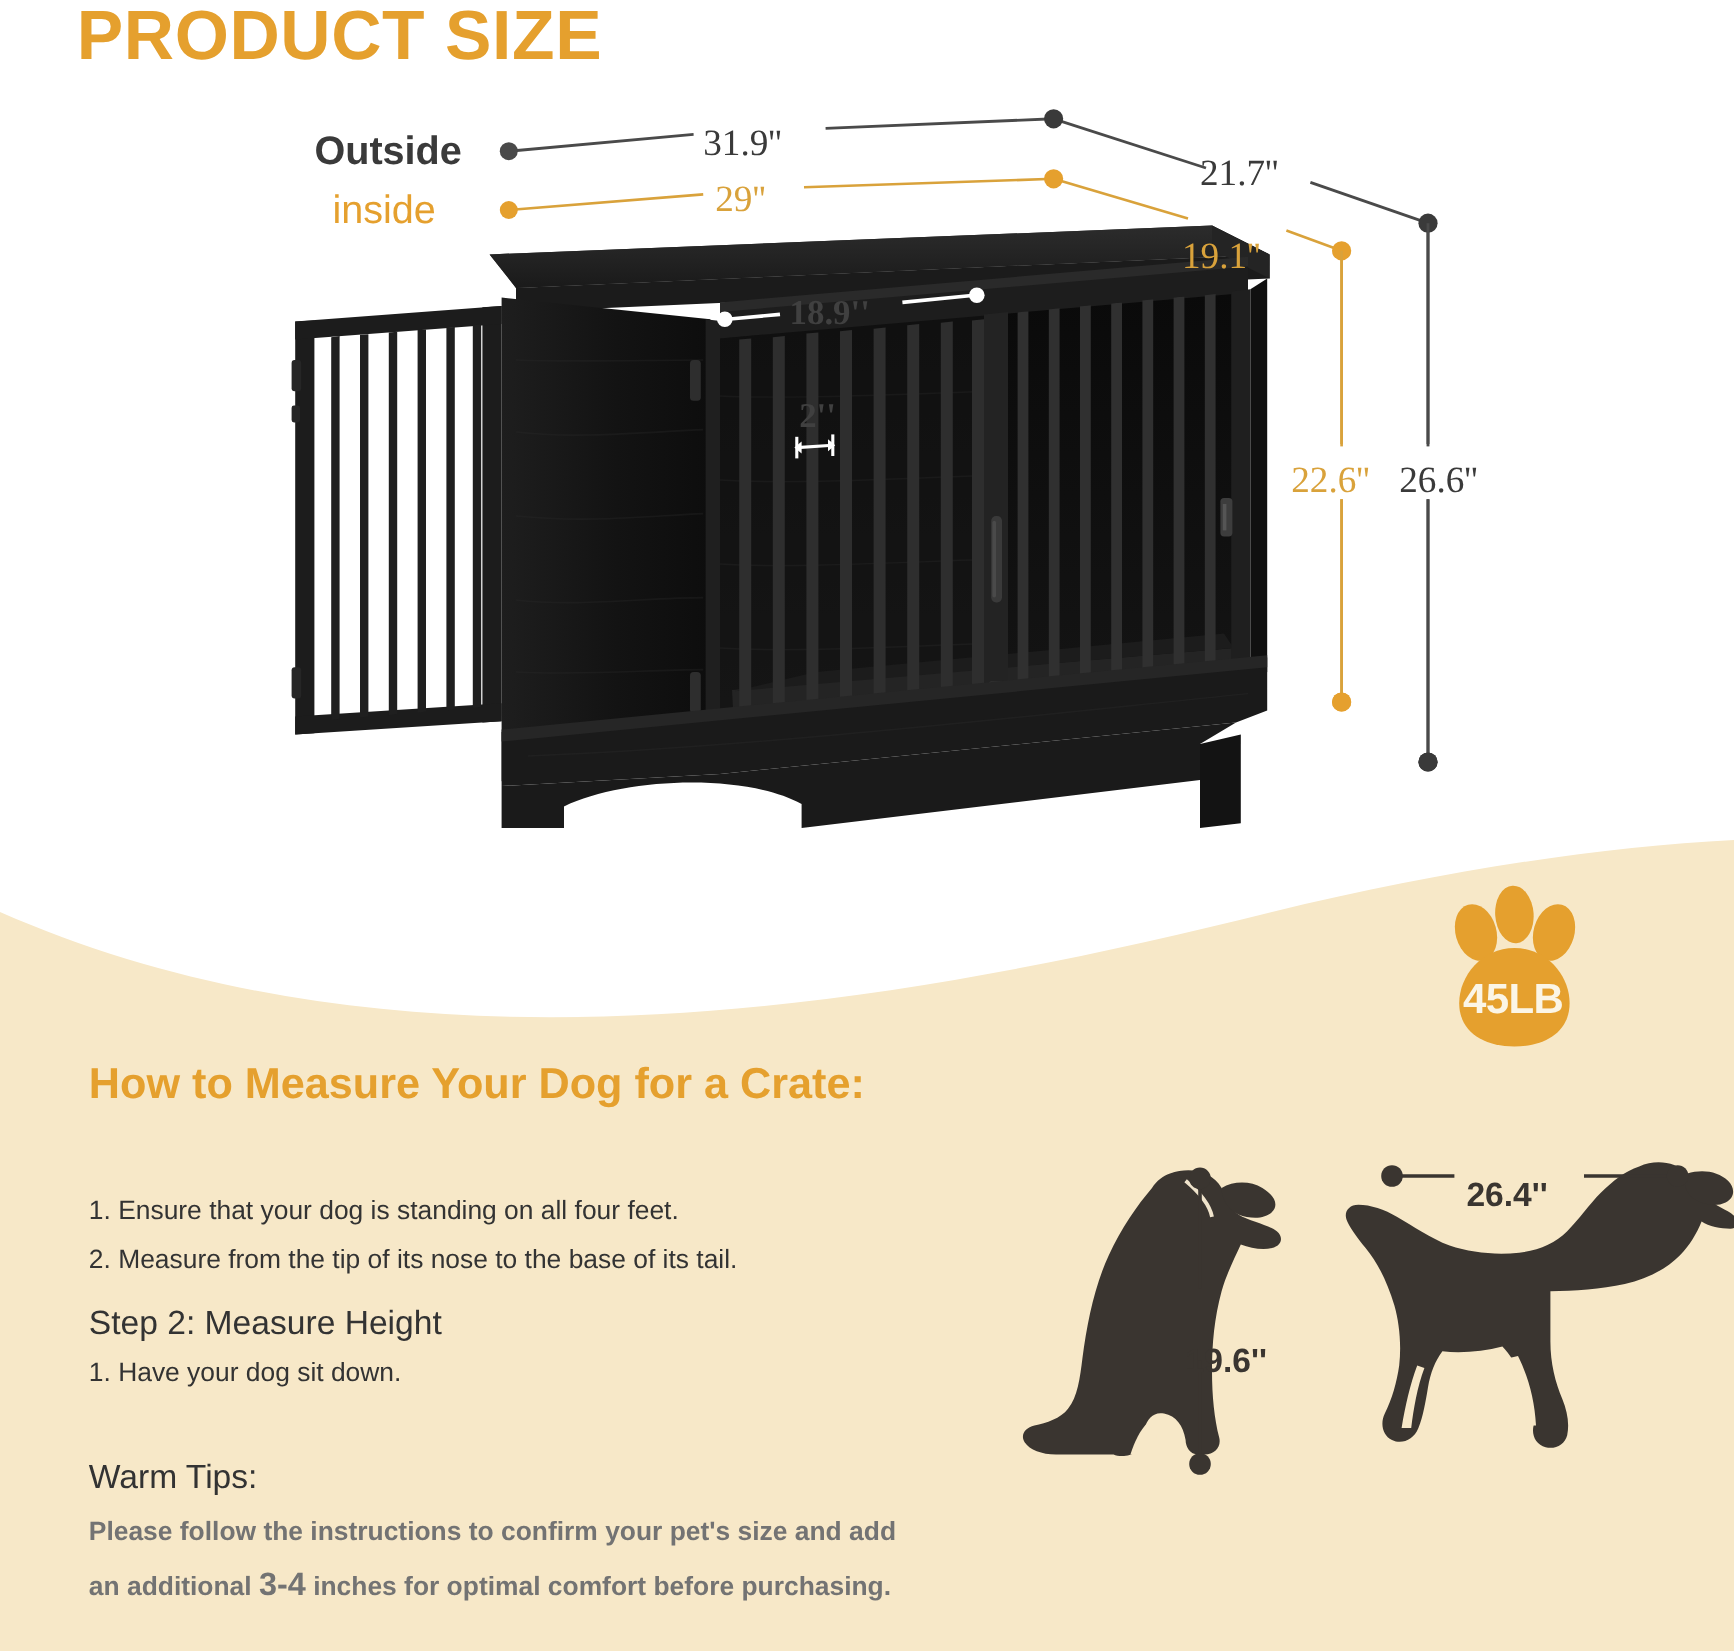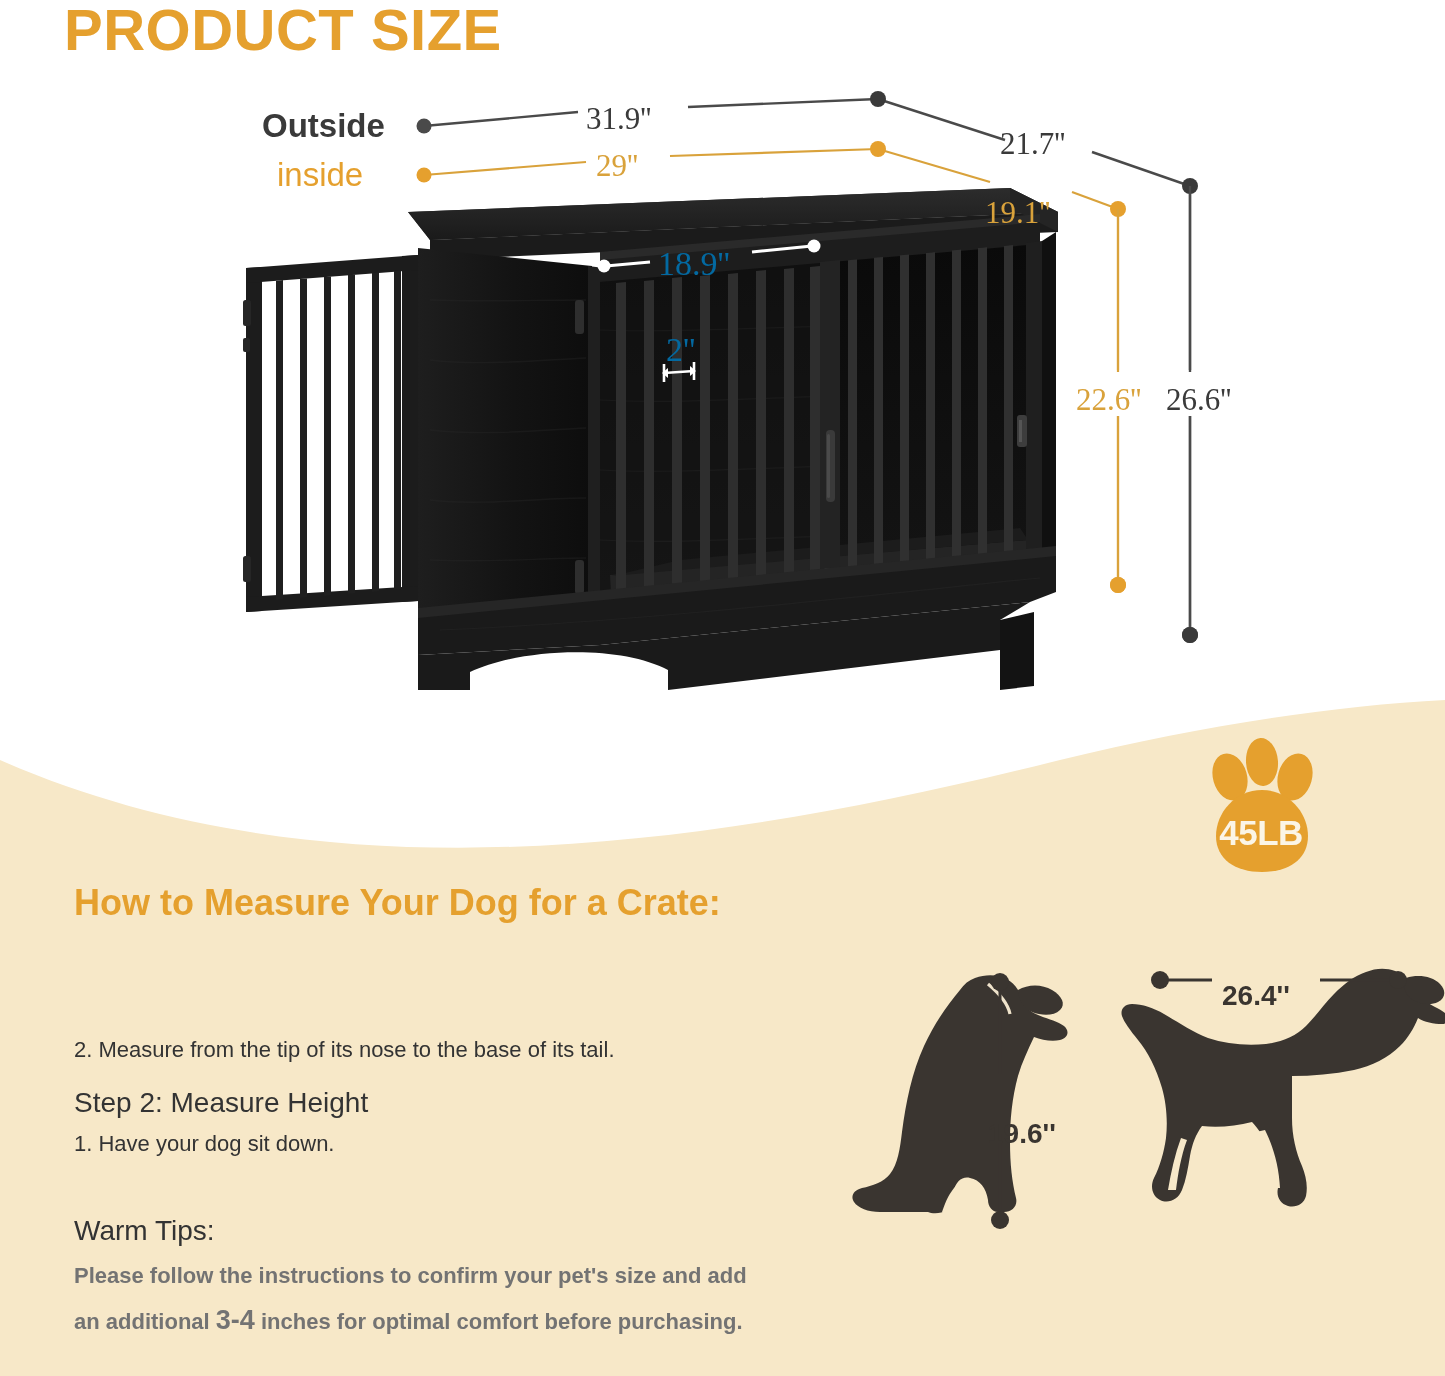--- a/index.html
+++ b/index.html
@@ -74,24 +74,24 @@
   }
   .dim-dark {
     color: #3a3a3a;
     font-size: 31px;
   }
   .dim-gold {
     color: #D9A23B;
     font-size: 31px;
   }
   .dim-white {
-    color: #0369a1;
-    font-size: 34px;
+    color: #404040;
+    font-size: 29px;
     font-family: "Liberation Serif", serif;
-    font-weight: normal;
+    font-weight: bold;
   }
 
   .p-319 { left: 586px; top: 101px; }
   .p-29  { left: 596px; top: 148px; }
   .p-217 { left: 1000px; top: 126px; }
   .p-191 { left: 985px; top: 155px; margin-top: 40px; }
   .p-226 { left: 1076px; top: 382px; }
   .p-266 { left: 1166px; top: 382px; }
   .p-189 { left: 658px; top: 245px; }
   .p-2in { left: 666px; top: 331px; }
@@ -426,20 +426,21 @@
       <ellipse cx="76" cy="27" rx="16" ry="24" transform="rotate(-4 76 27)" fill="#E5A02E"></ellipse>
       <ellipse cx="109" cy="42" rx="17" ry="24" transform="rotate(16 109 42)" fill="#E5A02E"></ellipse>
       <path d="M76,55 C103,55 122,78 122,101 C122,124 103,137 76,137
                C49,137 30,124 30,101 C30,78 49,55 76,55 Z" fill="#E5A02E"></path>
     </svg>
     <div class="paw-text">45LB</div>
   </div>
 
   <div class="howto-title">How to Measure Your Dog for a Crate:</div>
 
+  <div class="bullet s1b1">1. Ensure that your dog is standing on all four feet.</div>
   <div class="bullet s1b2">2. Measure from the tip of its nose to the base of its tail.</div>
 
   <div class="step-head step-2-head">Step 2: Measure Height</div>
   <div class="bullet s2b1">1. Have your dog sit down.</div>
 
   <div class="tips-head">Warm Tips:</div>
   <div class="tips-line tip-l1">Please follow the instructions to confirm your pet's size and add</div>
   <div class="tips-line tip-l2">
     <span>an additional </span><span class="tip-big">3-4</span><span> inches for optimal comfort before purchasing.</span>
   </div>

